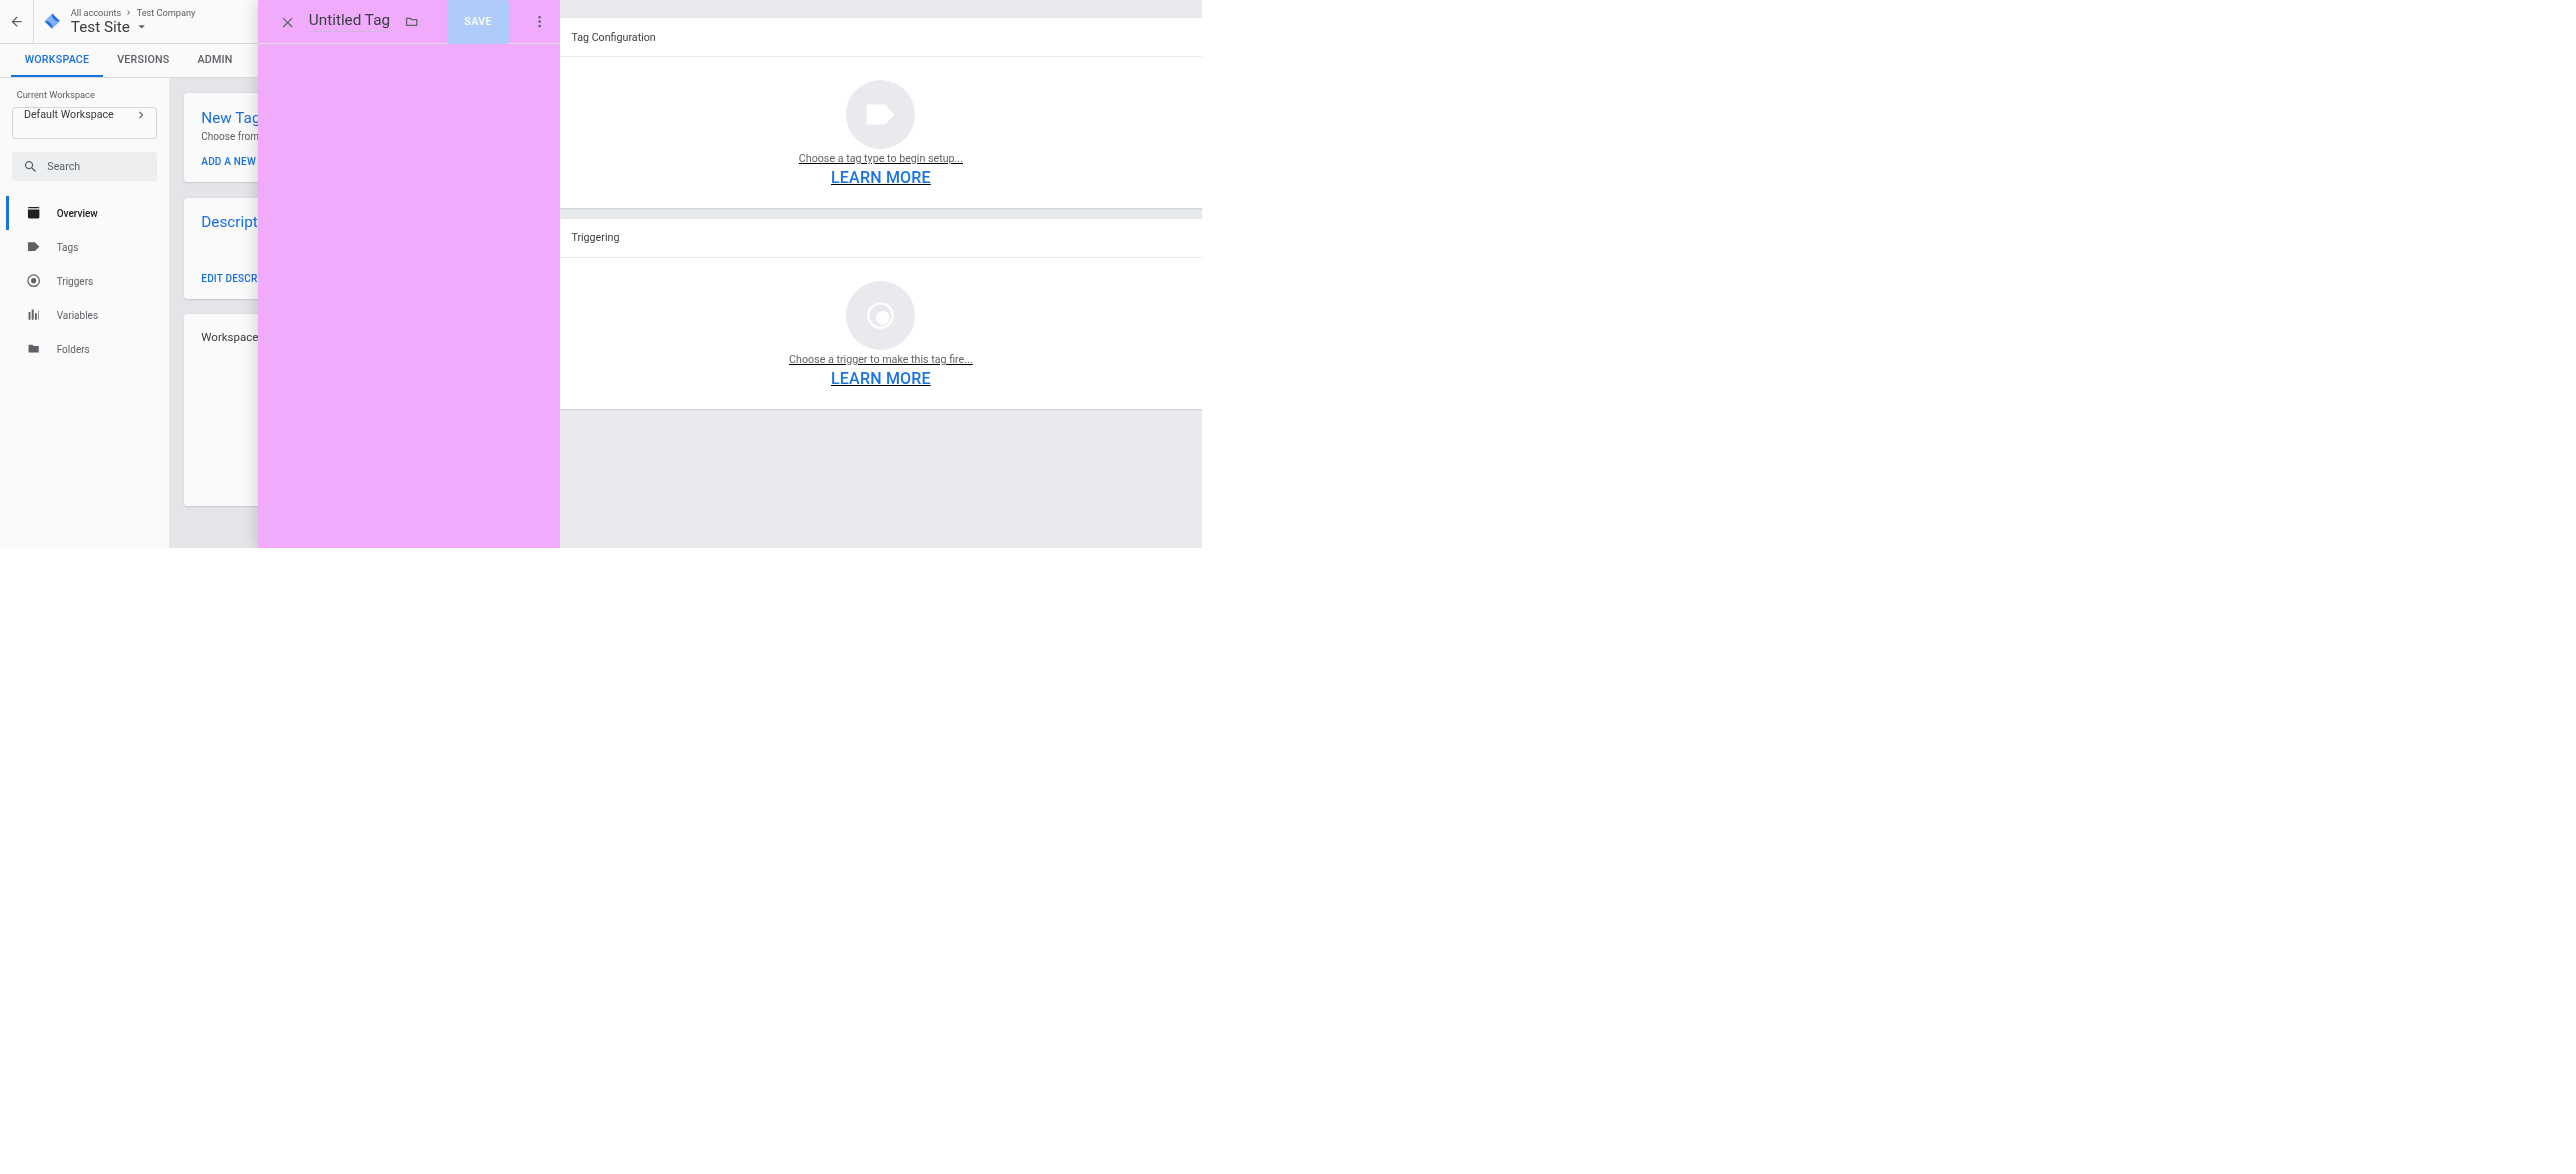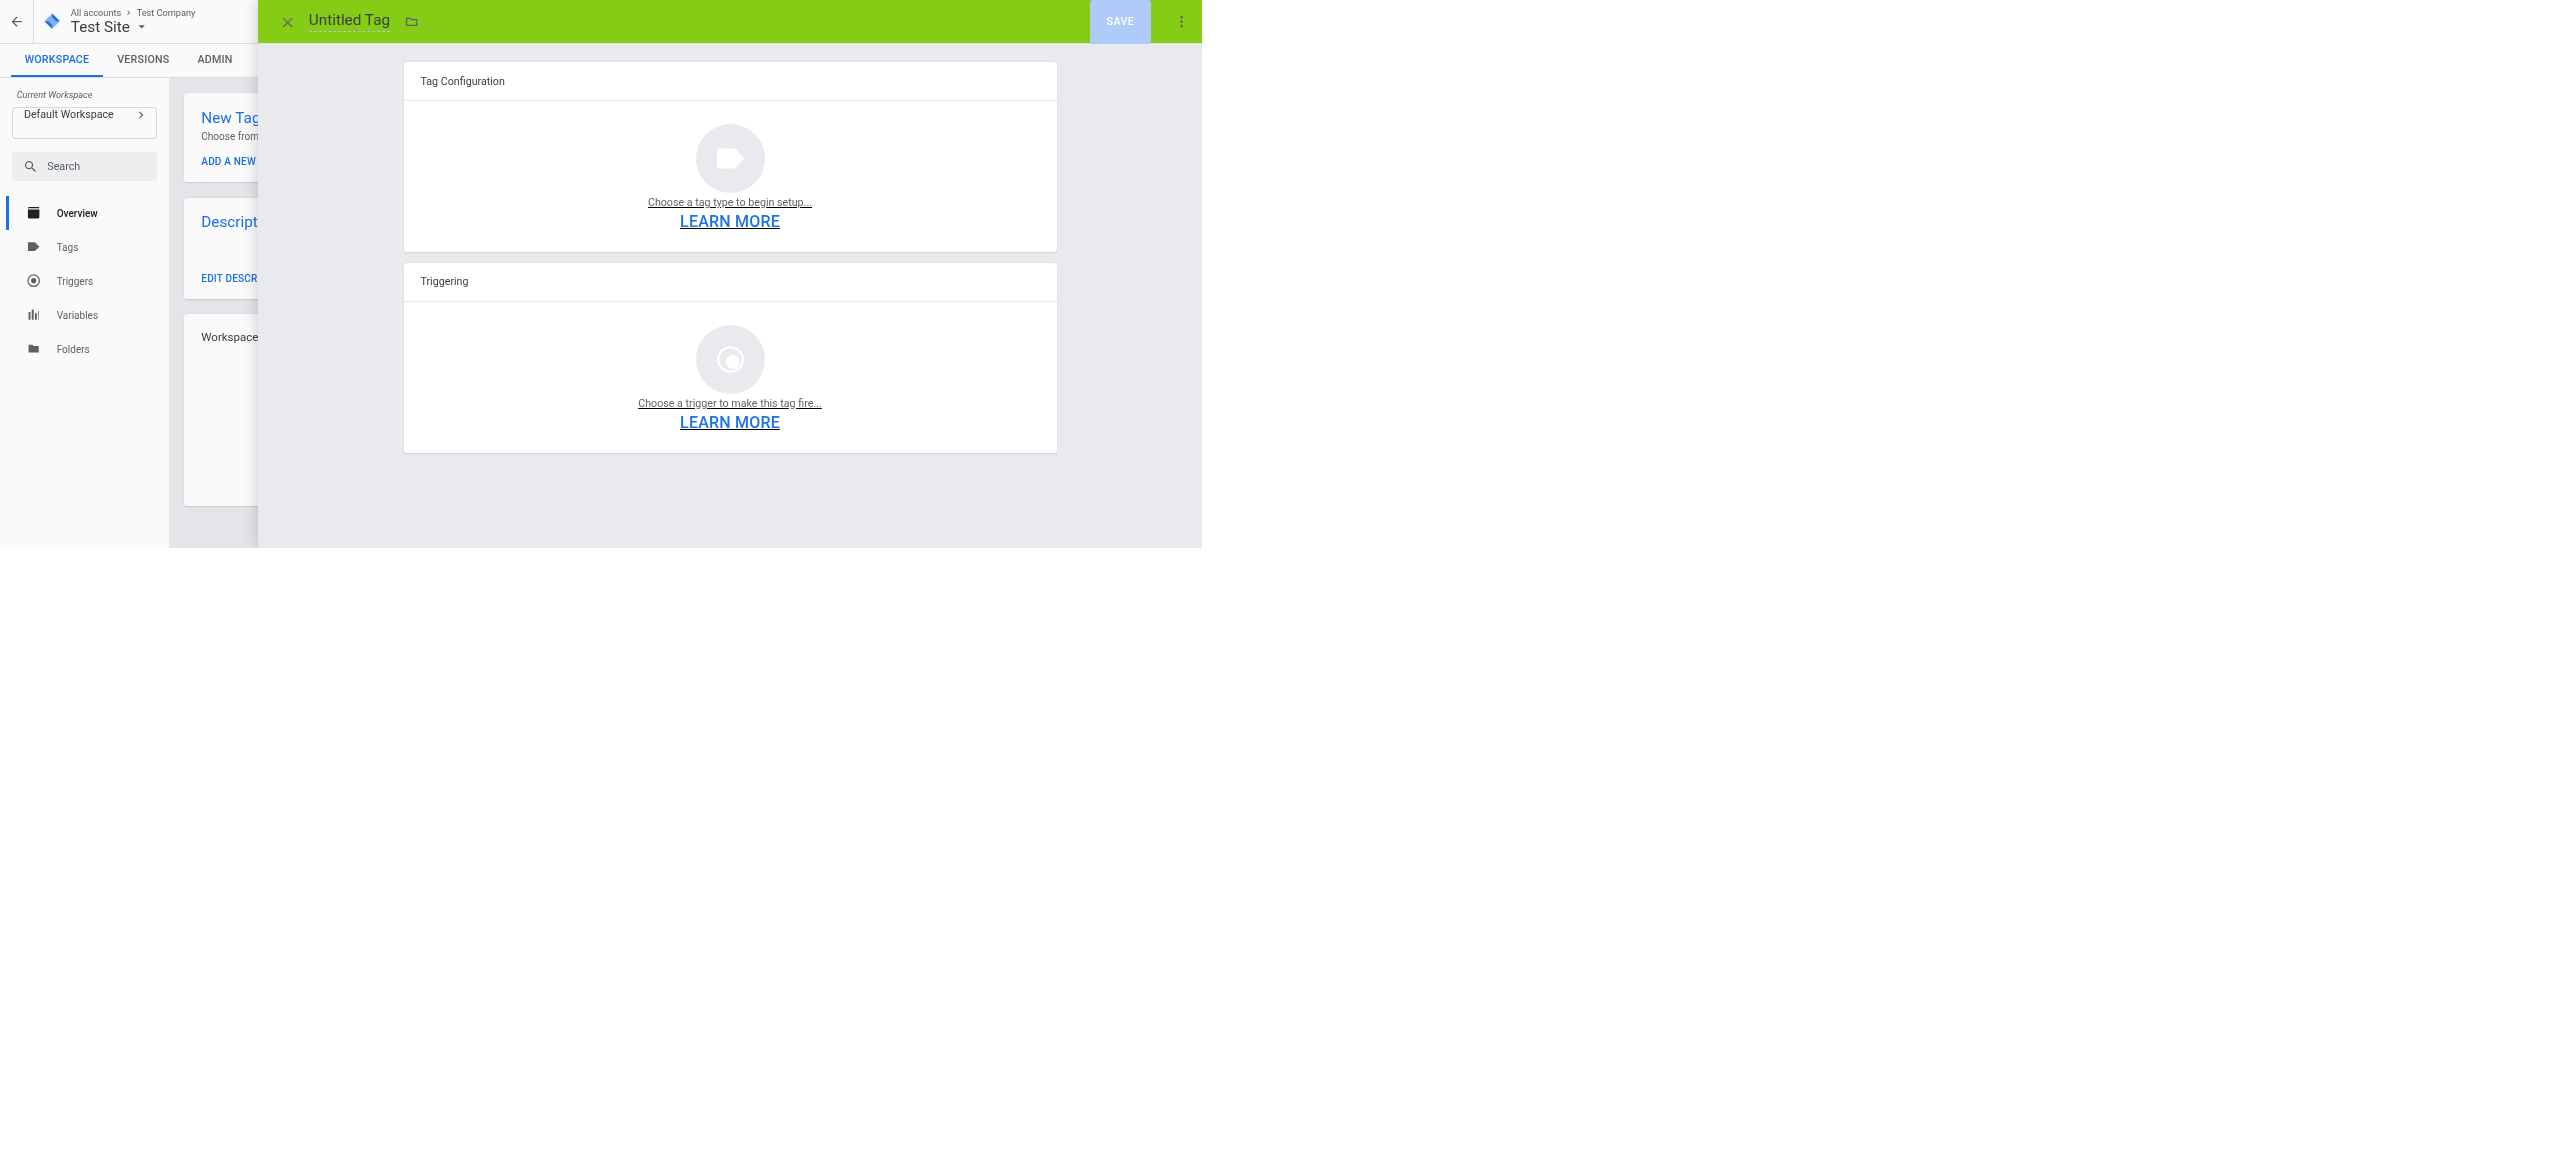--- a/index.html
+++ b/index.html
@@ -14,40 +14,40 @@
 .breadcrumb { font-size: 9.2px; color:#5f6368; display:flex; align-items:center; gap:3.1px; }
 .container-name { font-size: 15.3px; color:#3c4043; display:flex; align-items:center; gap:4.6px; }
 .container-name .arrow-down { width: 15.3px; height:15.3px; fill:#5f6368; }
 
 .tabbar { height: 34px; border-bottom: 0.8px solid #e0e0e0; display:flex; align-items:stretch; padding-left: 10.7px; }
 .tab { display:flex; align-items:center; padding: 0 14px; font-size: 10.7px; font-weight:500; color:#5f6368; letter-spacing:0.2px; border-bottom: 2.3px solid transparent; }
 .tab.active { color:#1a73e8; border-bottom-color:#1a73e8; }
 
 .body-row { display:flex; height: calc(100% - 78px); background:#fff; }
 .sidebar { width: 169px; padding: 10.7px 6.1px; display:flex; flex-direction:column; gap:7.7px; }
-.cw-label { font-size:9.2px; color:#5f6368; padding:0 6.1px 0 10.7px;font-style:italic; }
+.cw-label { font-size:9.2px; color:#5f6368; padding:0 6.1px 0 10.7px; }
 .ws-select { margin: 0 6.1px; height:32px; border:0.8px solid #dadce0; border-radius:3.1px; display:flex; justify-content:space-between; padding:0 7.7px 0 10.7px; background:#fff; font-size:10.7px; color:#3c4043; }
 .search-box { margin: 4.6px 6.1px 7.7px; height:29px; background:#f1f3f4; border-radius:3.1px; display:flex; align-items:center; gap:9.2px; padding:0 10.7px; color:#5f6368; font-size:10.7px; }
 .nav { display:flex; flex-direction:column; }
 .nav-item { height:34px; display:flex; align-items:center; gap:15.3px; padding-left:20px; font-size:10px; color:#5f6368; position:relative; }
 .nav-item.active { color:#202124; font-weight:500; }
 .nav-item.active::before { content:""; position:absolute; left:0; top:0; bottom:0; width:3.1px; background:#1a73e8; }
 .nav-item .ico { width:15.3px; height:15.3px; display:flex; align-items:center; justify-content:center; color:#5f6368; }
 .nav-item.active .ico { color:#202124; }
 
 .main-col { flex:1; background:#e8eaed; padding:15.3px; display:flex; flex-direction:column; gap:15.3px; }
 .card { background:#fff; border-radius:3.1px; box-shadow:0 0.8px 1.5px rgba(60,64,67,.15); padding:15.3px 17px; }
 .card h2 { font-size:15.3px; font-weight:400; color:#1a73e8; margin-bottom:4.6px; }
 .card p { font-size:10px; color:#5f6368; }
 .card .link-btn { margin-top:14px; font-size:10px; font-weight:500; color:#1a73e8; letter-spacing:0.2px; }
 .ws-changes-card { font-size:11.5px; color:#3c4043; min-height:192px; }
 
 
 .scrim { position:absolute; inset:0; background:rgba(0,0,0,.02); }
-.dialog { position:absolute; top:0; left:258px; right:0; bottom:0; background:#84cc16; box-shadow:-3.1px 0 12.3px rgba(0,0,0,.15); display:flex; flex-direction:column; }
+.dialog { position:absolute; top:0; left:258px; right:0; bottom:0; background:#f0abfc; box-shadow:-3.1px 0 12.3px rgba(0,0,0,.15); display:flex; flex-direction:row; }
 .dlg-header { height:44px; border-bottom:0.8px solid #e0e0e0; display:flex; align-items:center; padding:0 12.3px 0 21.5px; gap:14px; }
 .dlg-header .close { color:#5f6368; }
 .dlg-title { font-size:15.3px; color:#3c4043; border-bottom:0.8px dashed #bdc1c6; padding-bottom:1.5px; }
 .dlg-header .spacer { flex:1; }
 .save-btn { background:#aecbfa; color:#fff; font-size:10.7px; font-weight:500; letter-spacing:0.4px; border:none; border-radius:3.1px; height:44px; padding:0 17px; margin-right:9.2px; }
 .more-btn { color:#5f6368; }
 
 .dlg-body { flex:1; background:#e8eaed; overflow:auto; padding:18.4px 0; display:flex; flex-direction:column; align-items:center; gap:10.7px; }
 .panel { width:653px; background:#fff; border-radius:3.1px; box-shadow:0 0.8px 1.5px rgba(60,64,67,.15); display:flex; flex-direction:column; }
 .panel-header { padding:12.3px 17px; font-size:10.7px; color:#3c4043; border-bottom:0.8px solid #e8eaed; }

